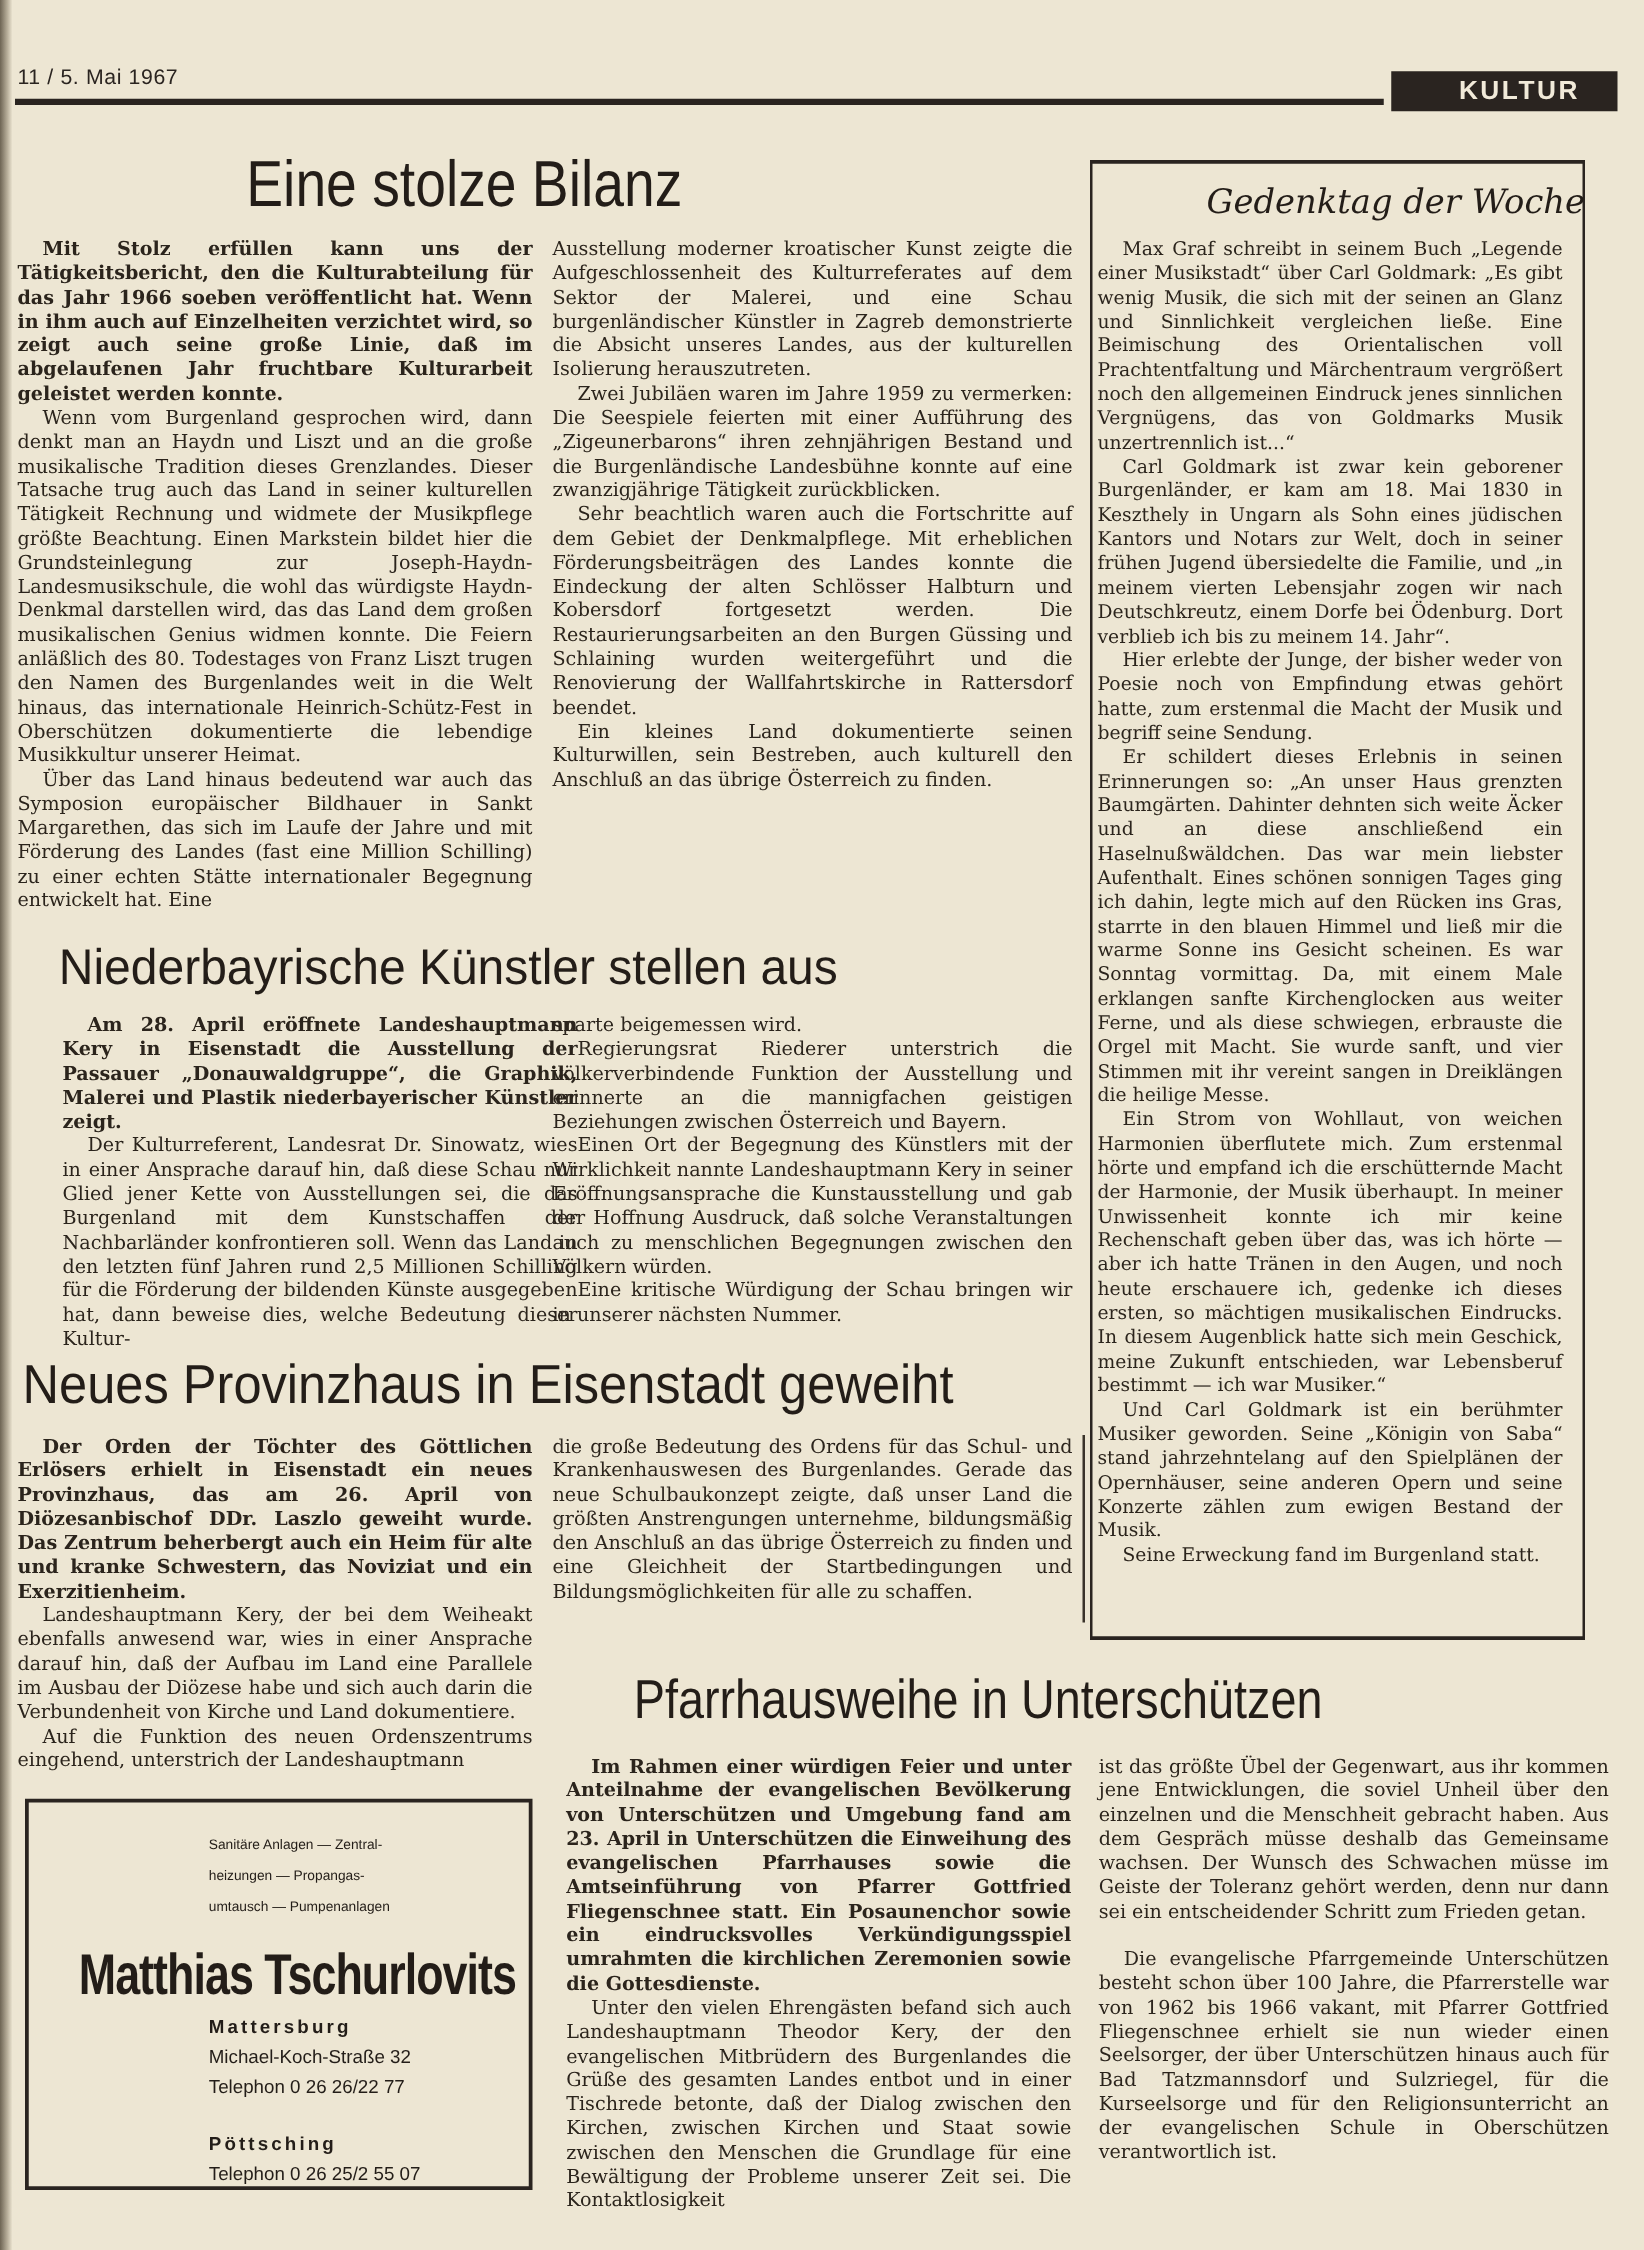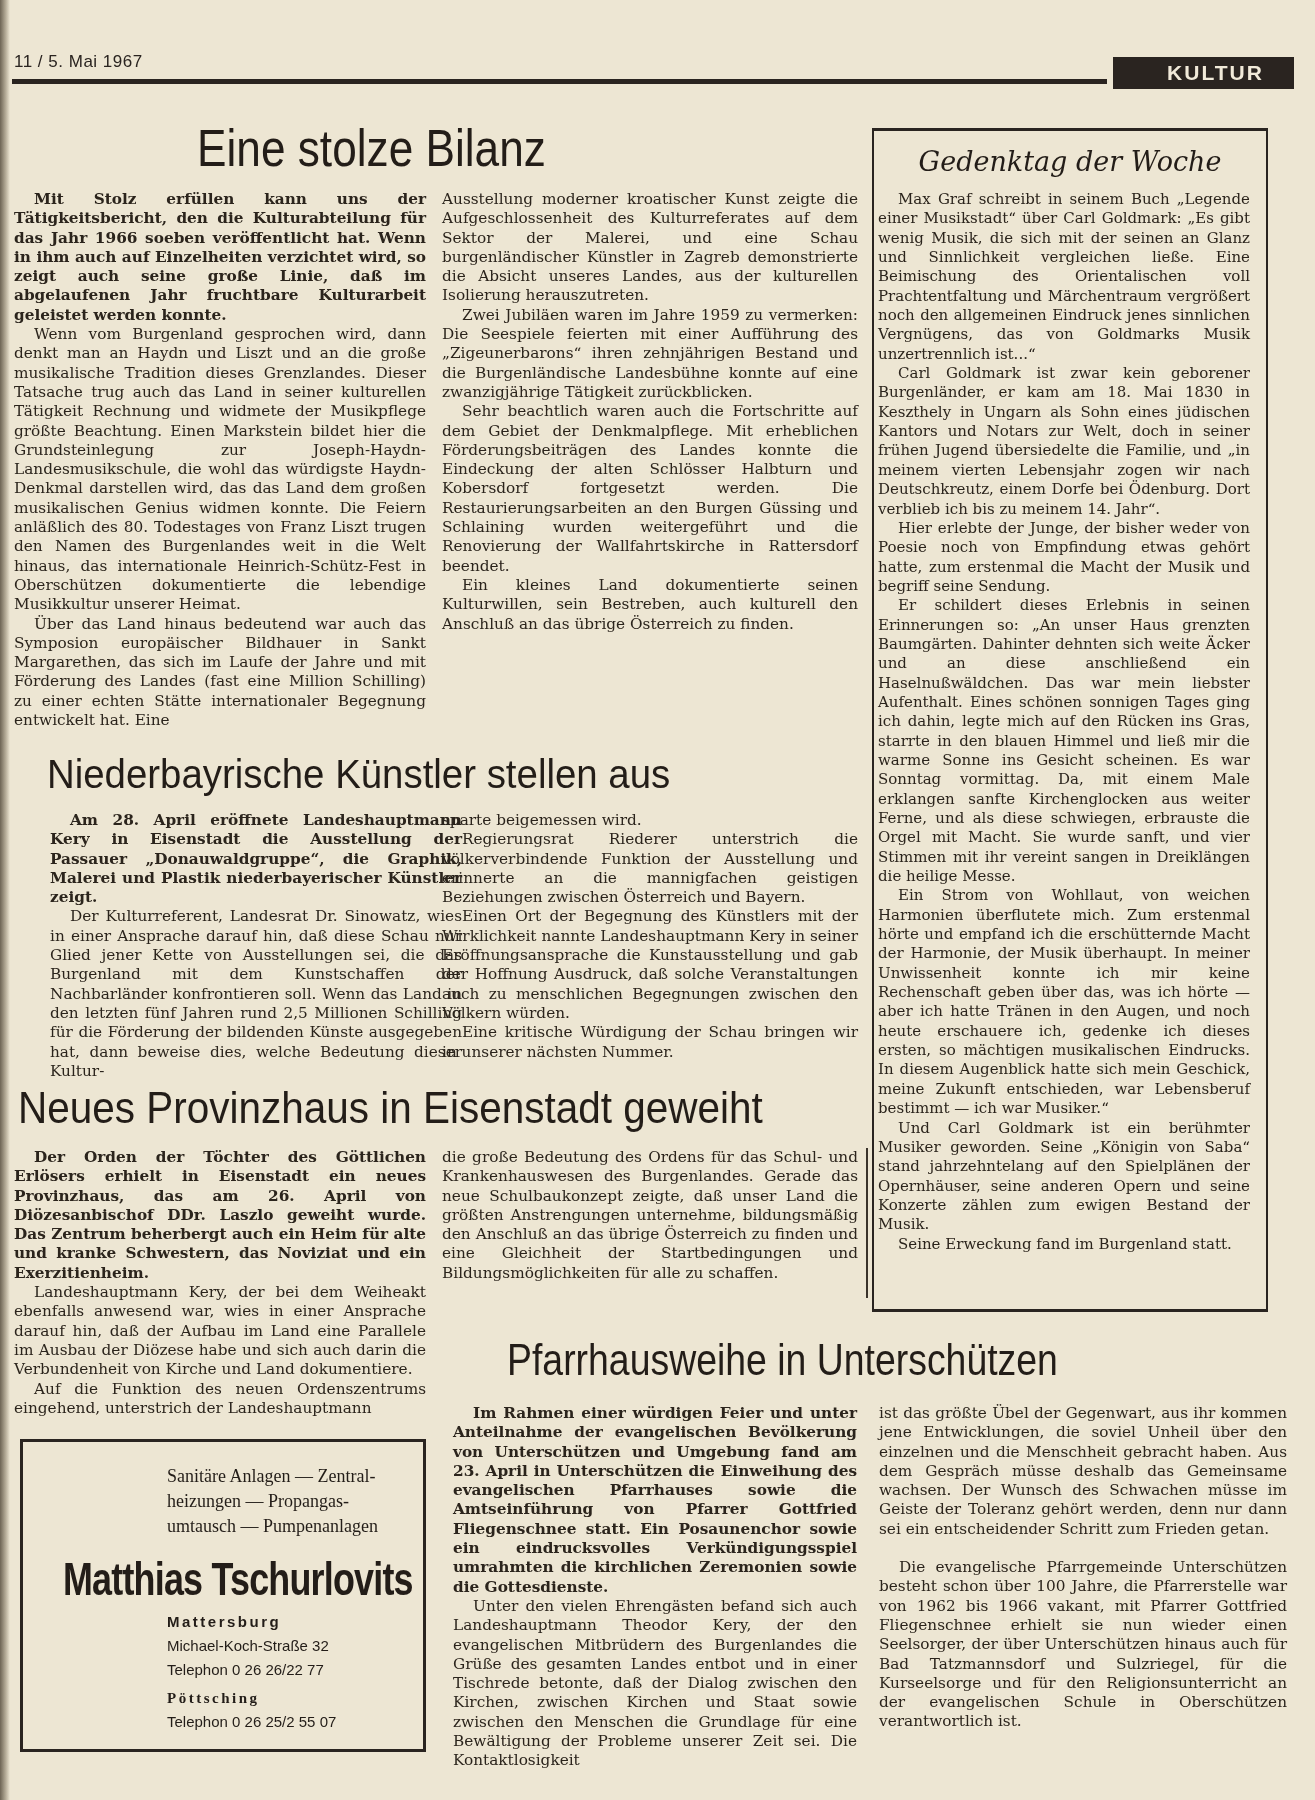--- a/index.html
+++ b/index.html
@@ -46,32 +46,32 @@
   .c4 { left: 442px; top: 811px; width: 416px; }
   .c5 { left: 14px; top: 1148px; width: 412px; }
   .c6 { left: 442px; top: 1148px; width: 416px; }
   .c7 { left: 453px; top: 1404px; width: 404px; }
   .c8 { left: 879px; top: 1404px; width: 408px; }
   .sidebar-box {
     left: 872px; top: 128px; width: 392px; height: 1178px;
     border: 2px solid #2a2420; border-top-width: 3px; border-bottom-width: 3px;
   }
   .sidebar-title {
-    left: 872px; top: 146px; width: 396px; text-align: center;
+    left: 872px; top: 146px; width: 396px; text-align: right;
     font-family: "DejaVu Serif", serif; font-style: italic; font-size: 27px; color: #231d18;
   }
   .c9 {
     left: 878px; top: 190px; width: 372px; font-size: 15px; line-height: 19.35px;
   }
   .col-rule { width: 2px; background: #3a332a; }
   .ad-box {
     left: 20px; top: 1439px; width: 400px; height: 307px; border: 3px solid #2a2420;
     font-family: "Liberation Sans", sans-serif; color: #231d18;
   }
-  .ad-services { position: absolute; left: 144px; top: 22px; font-size: 18px; line-height: 25px; font-family: Liberation Serif, serif; }
+  .ad-services { position: absolute; left: 144px; top: 22px; font-size: 11px; line-height: 25px; }
   .ad-name {
     position: absolute; left: 40px; top: 110px; font-size: 46px; font-weight: bold; white-space: nowrap;
     transform: scaleX(0.78); transform-origin: left top; letter-spacing: -1px;
   }
   .ad-addr { position: absolute; left: 144px; top: 168px; font-size: 15px; line-height: 24px; }
   .ad-addr .town { font-weight: bold; letter-spacing: 2.5px; }
 </style>
 </head>
 <body>
 
@@ -144,16 +144,16 @@
   <div class="ad-services">
     <div>Sanitäre Anlagen — Zentral-</div>
     <div>heizungen — Propangas-</div>
     <div>umtausch — Pumpenanlagen</div>
   </div>
   <div class="ad-name">Matthias Tschurlovits</div>
   <div class="ad-addr">
     <div class="town">Mattersburg</div>
     <div>Michael-Koch-Straße 32</div>
     <div>Telephon 0 26 26/22 77</div>
-    <div class="town" style="margin-top:4px;font-family:Liberation Serif, serif;">Pöttsching</div>
+    <div class="town" style="margin-top:22px;">Pöttsching</div>
     <div>Telephon 0 26 25/2 55 07</div>
   </div>
 </div>
 
 </body></html>

